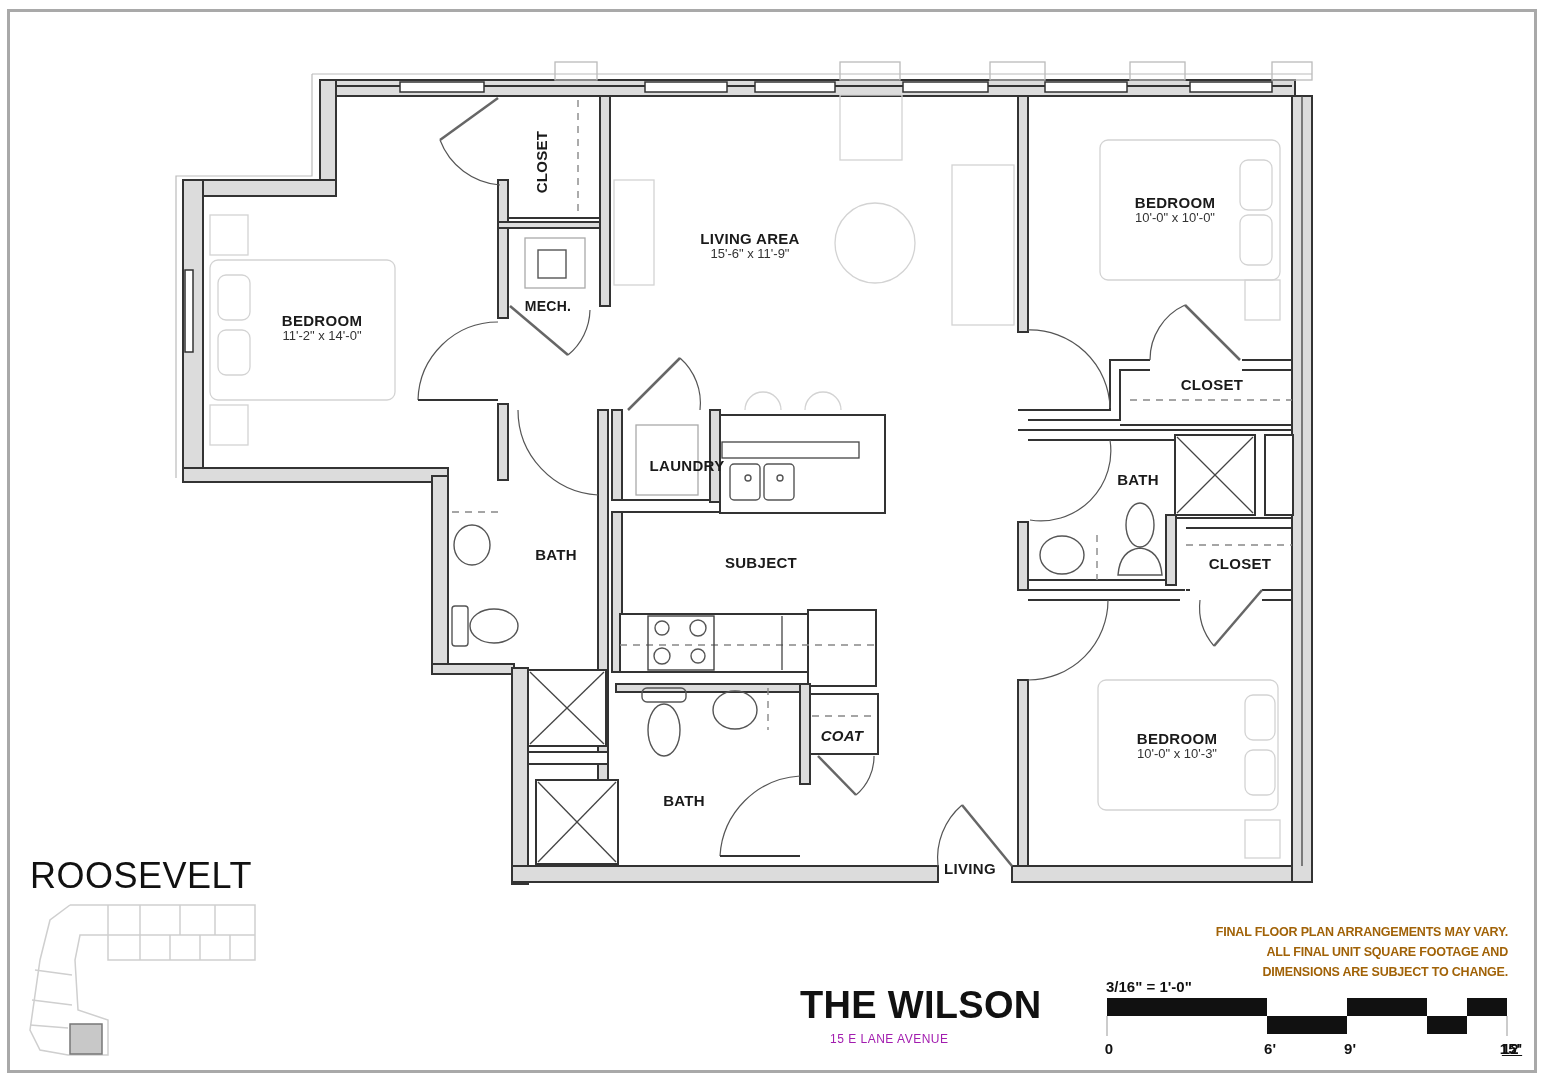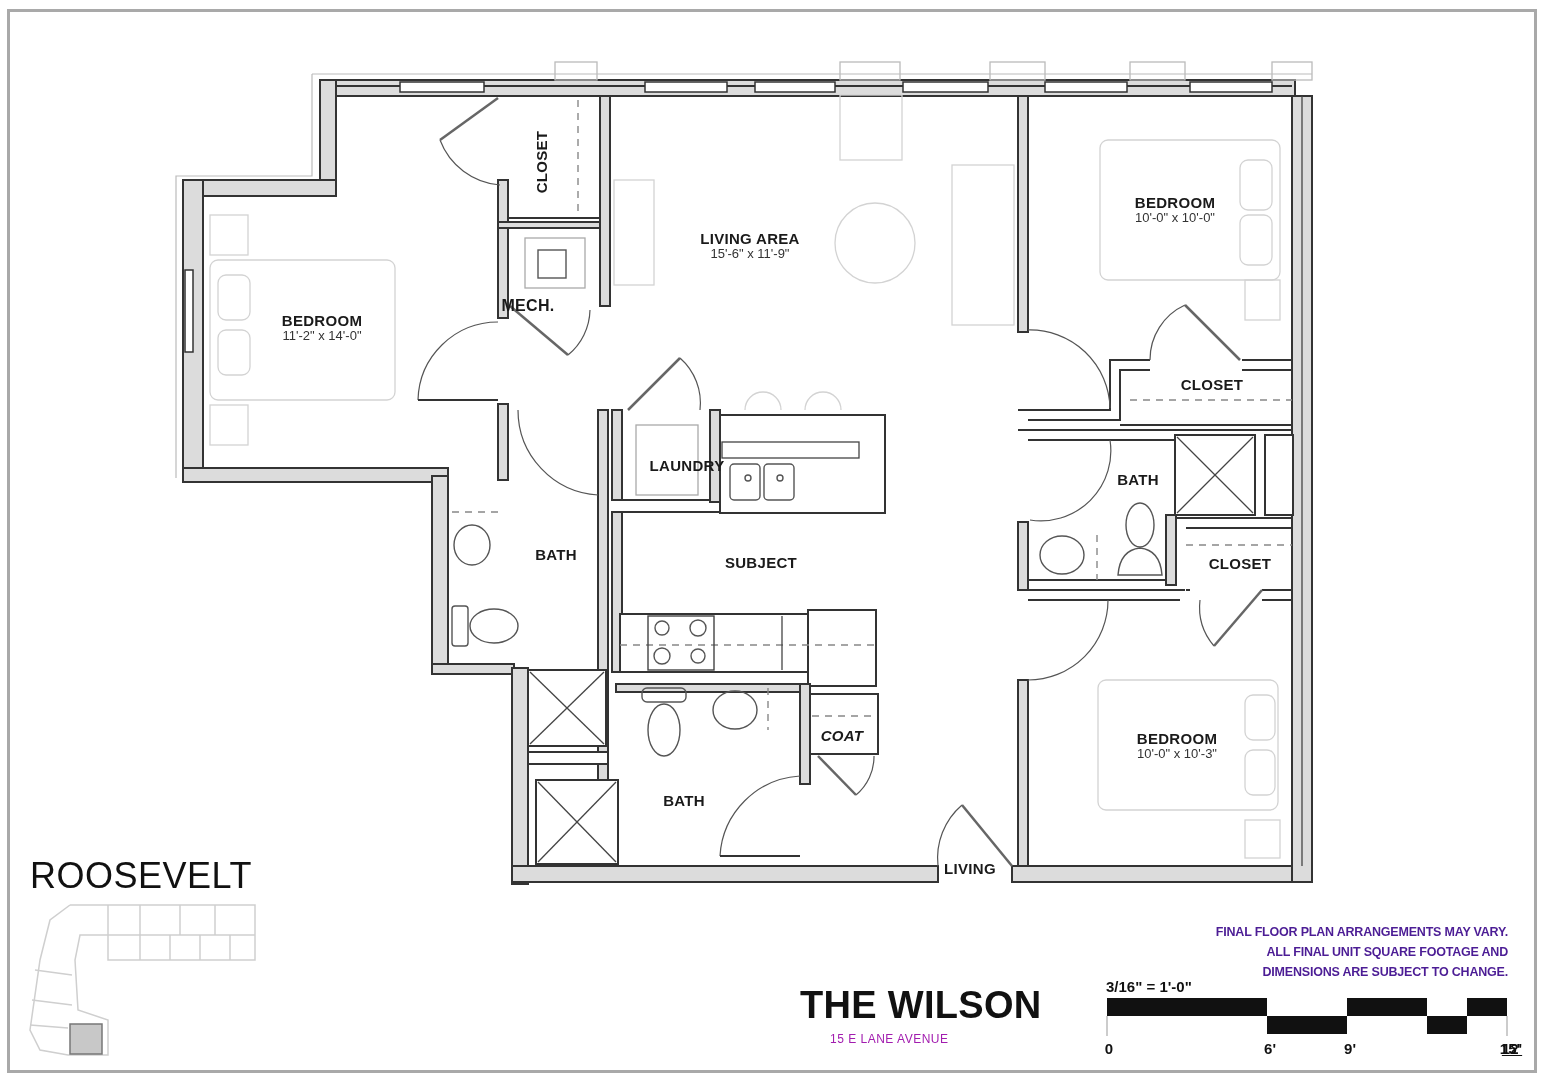--- a/index.html
+++ b/index.html
@@ -6,21 +6,21 @@
   body{width:1544px;height:1080px;position:relative;overflow:hidden;font-family:"Liberation Sans",sans-serif;}
   .frame{position:absolute;left:7px;top:9px;width:1530px;height:1064px;border:3px solid #a9a9a9;box-sizing:border-box;}
   svg.plan{position:absolute;left:0;top:0;}
   .lbl{position:absolute;font-family:"Liberation Sans",sans-serif;color:#1a1a1a;text-align:center;white-space:nowrap;transform:translate(-50%,-50%);line-height:1.15;}
   .room-name{font-weight:bold;font-size:15px;letter-spacing:0.3px;}
   .room-dim{font-size:13px;color:#333;}
   .vert{transform:translate(-50%,-50%) rotate(-90deg);}
   .title-roosevelt{position:absolute;left:30px;top:855px;font-size:36px;color:#111;letter-spacing:0.5px;}
   .title-wilson{position:absolute;left:800px;top:984px;font-size:38px;font-weight:bold;color:#111;letter-spacing:0.3px;}
   .addr{position:absolute;left:830px;top:1032px;font-size:12px;color:#a21caf;letter-spacing:0.5px;}
-  .disclaimer{position:absolute;right:36px;top:922px;text-align:right;font-size:12.5px;font-weight:bold;color:#4c1d95;line-height:20px;letter-spacing:-0.2px;}
+  .disclaimer{position:absolute;right:36px;top:922px;text-align:right;font-size:12.5px;font-weight:bold;color:#a16207;line-height:20px;letter-spacing:-0.2px;}
   .scale-label{position:absolute;left:1106px;top:978px;font-size:15px;font-weight:bold;color:#111;}
   .tick-label{position:absolute;top:1040px;font-size:15px;font-weight:bold;color:#111;transform:translateX(-50%);}
 </style>
 </head>
 <body>
 
 <div class="frame"></div>
 
 <svg class="plan" width="1544" height="1080" viewBox="0 0 1544 1080">
   <defs>
@@ -253,21 +253,21 @@
     <line x1="1107" y1="1016" x2="1107" y2="1036" stroke="#bbb" stroke-width="1.5"></line>
     <line x1="1507" y1="1016" x2="1507" y2="1036" stroke="#bbb" stroke-width="1.5"></line>
   </g>
 </svg>
 
 <div class="lbl" style="left:322px;top:328px;">
   <div class="room-name">BEDROOM</div>
   <div class="room-dim">11'-2" x 14'-0"</div>
 </div>
 <div class="lbl vert room-name" style="left:542px;top:162px;">CLOSET</div>
-<div class="lbl room-name" style="left:528px;top:306px;font-size:16px;">MECH.</div>
+<div class="lbl room-name" style="left:548px;top:306px;font-size:14px;">MECH.</div>
 <div class="lbl" style="left:750px;top:234px;margin-top:12px;">
   <div class="room-name">LIVING AREA</div>
   <div class="room-dim">15'-6" x 11'-9"</div>
 </div>
 <div class="lbl" style="left:1175px;top:210px;">
   <div class="room-name">BEDROOM</div>
   <div class="room-dim">10'-0" x 10'-0"</div>
 </div>
 <div class="lbl room-name" style="left:1212px;top:385px;">CLOSET</div>
 <div class="lbl room-name" style="left:1138px;top:480px;">BATH</div>

